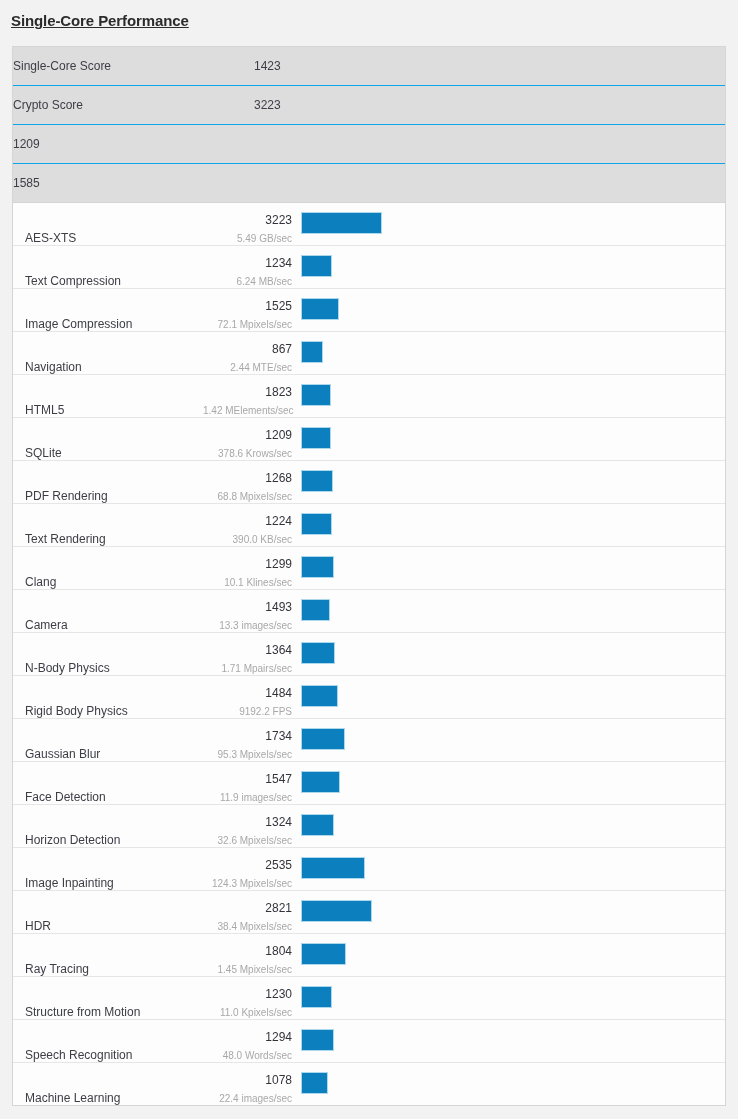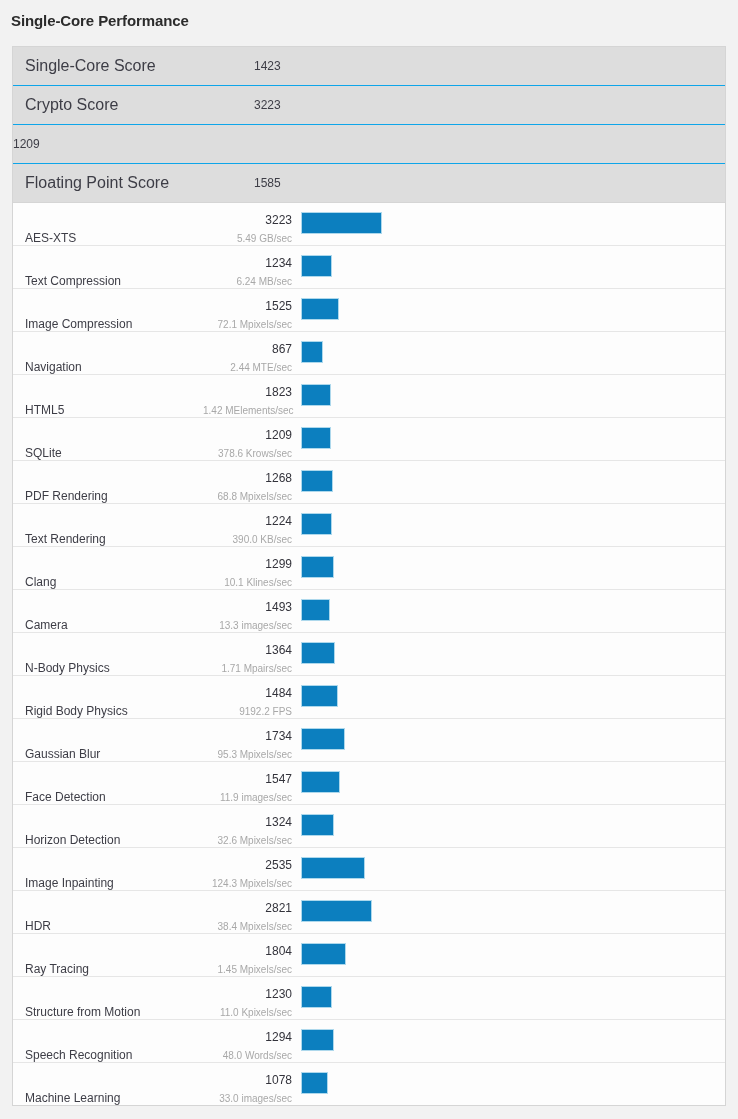--- a/index.html
+++ b/index.html
@@ -21,20 +21,21 @@
   }
   .section-title {
     position: absolute;
     left: 11px;
     top: 11px;
     font-size: 15px;
     font-weight: bold;
     color: #2b2b2b;
     letter-spacing: -0.1px;
     line-height: 20px;
+    text-decoration: underline;
   }
   .table {
     position: absolute;
     left: 12px;
     top: 46px;
     width: 714px;
     box-sizing: border-box;
     border: 1px solid #d5d5d5;
     border-top: none;
     background: #fdfdfd;
@@ -46,23 +47,22 @@
     height: 39px;
     background: #dddddd;
     border-top: 1px solid #0ea5e9;
     box-sizing: border-box;
   }
   .summary-row:first-child {
     border-top: 1px solid #d5d5d5;
   }
   .summary-label {
     width: 241px;
-    padding-left: 12px;
-    box-sizing: border-box;
-    font-size: 16px;
+    box-sizing: border-box;
+    font-size: 12px;
     color: #3d3d46;
     white-space: nowrap;
   }
   .summary-value {
     font-size: 12px;
     color: #3d3d46;
     white-space: nowrap;
   }
   
   .bench-row {
@@ -137,21 +137,20 @@
           <div class="summary-value">1423</div>
         </div>
         <div class="summary-row">
           <div class="summary-label">Crypto Score</div>
           <div class="summary-value">3223</div>
         </div>
         <div class="summary-row">
           <div class="summary-value">1209</div>
         </div>
         <div class="summary-row">
-          <div class="summary-label">Floating Point Score</div>
           <div class="summary-value">1585</div>
         </div>
       </div>
     <div id="benchmark-section">
         <div class="bench-row first">
           <div class="bench-label">AES-XTS</div>
           <div class="bench-metrics">
             <span class="bench-score">3223</span>
             <span class="bench-unit">5.49 GB/sec</span>
           </div>
@@ -346,21 +345,21 @@
             <span class="bench-unit">48.0 Words/sec</span>
           </div>
           <div class="bar-area">
             <div class="bar" style="width:33px"></div>
           </div>
         </div>
         <div class="bench-row">
           <div class="bench-label">Machine Learning</div>
           <div class="bench-metrics">
             <span class="bench-score">1078</span>
-            <span class="bench-unit">33.0 images/sec</span>
+            <span class="bench-unit">22.4 images/sec</span>
           </div>
           <div class="bar-area">
             <div class="bar" style="width:27px"></div>
           </div>
         </div>
       </div>
   </div>
 
 </div>
 

